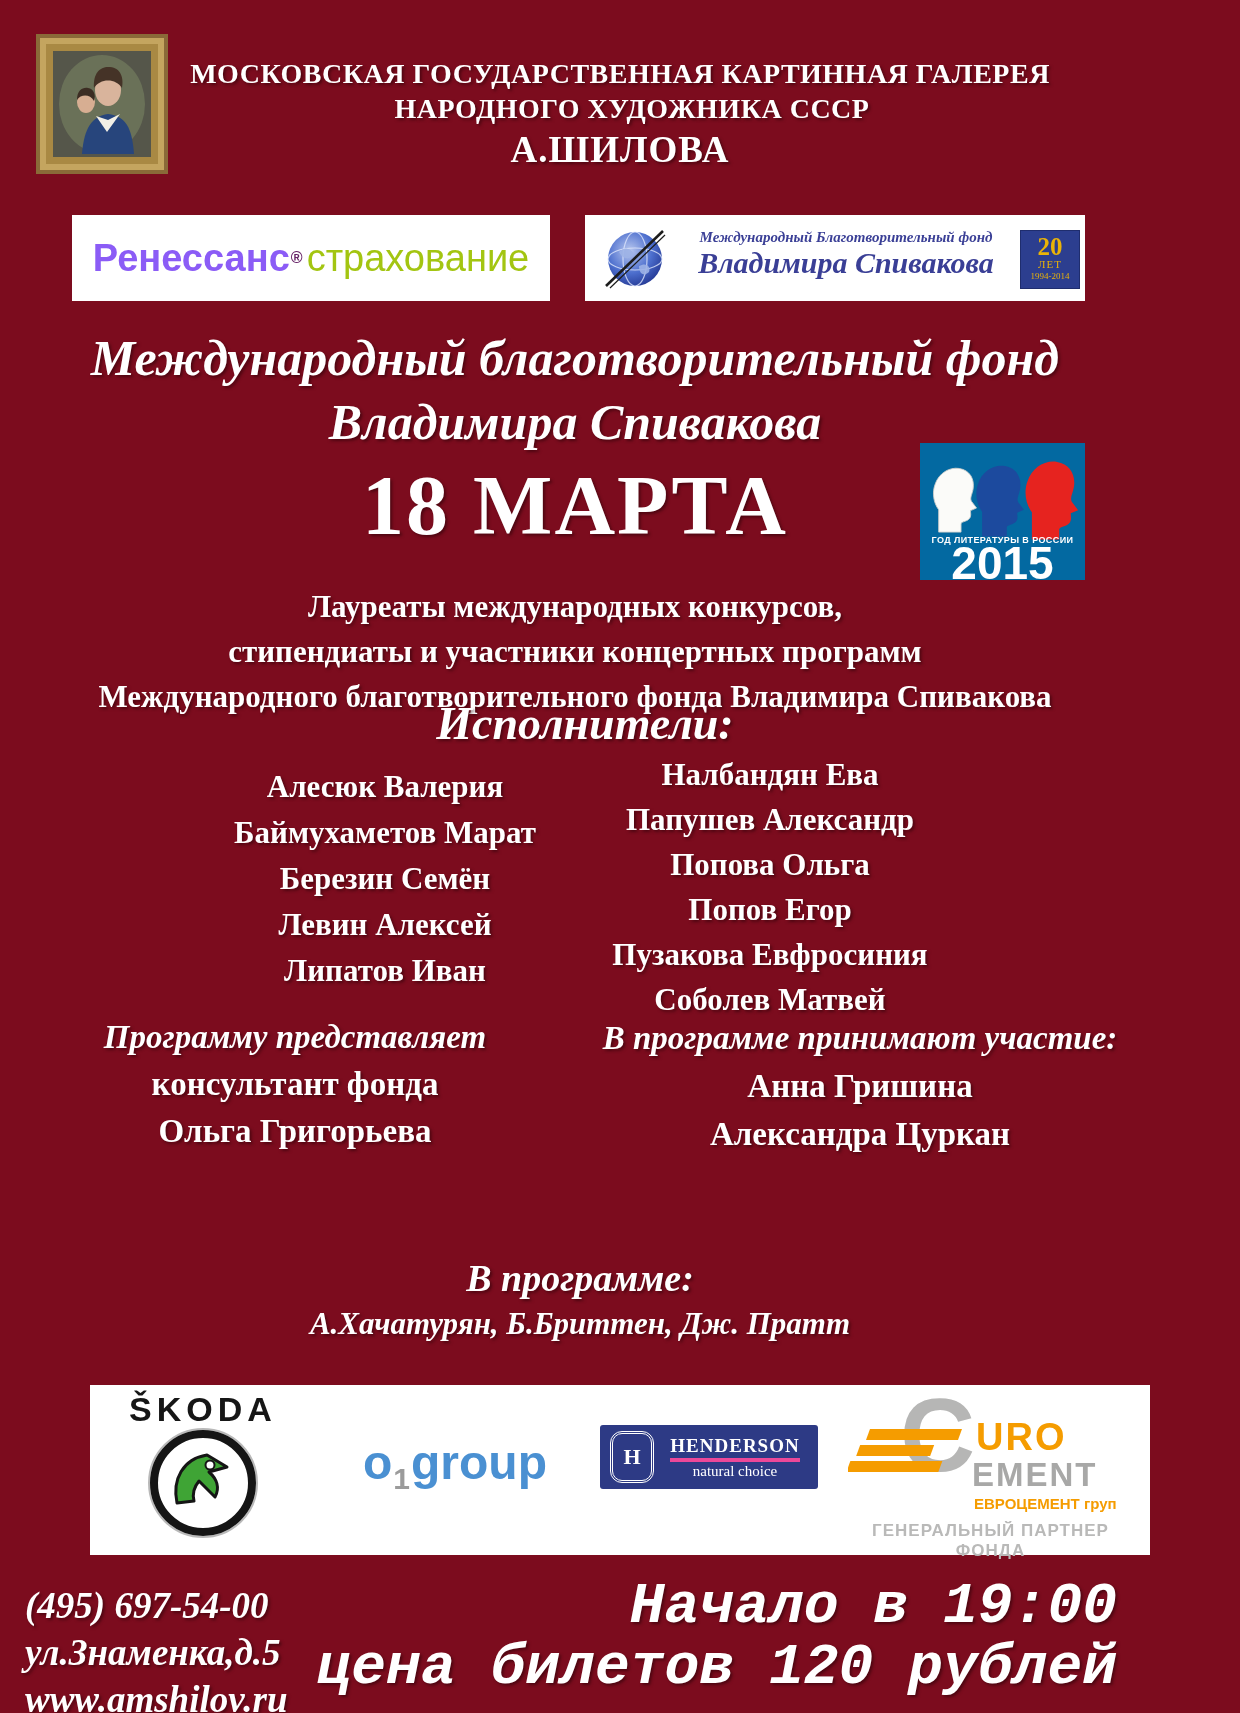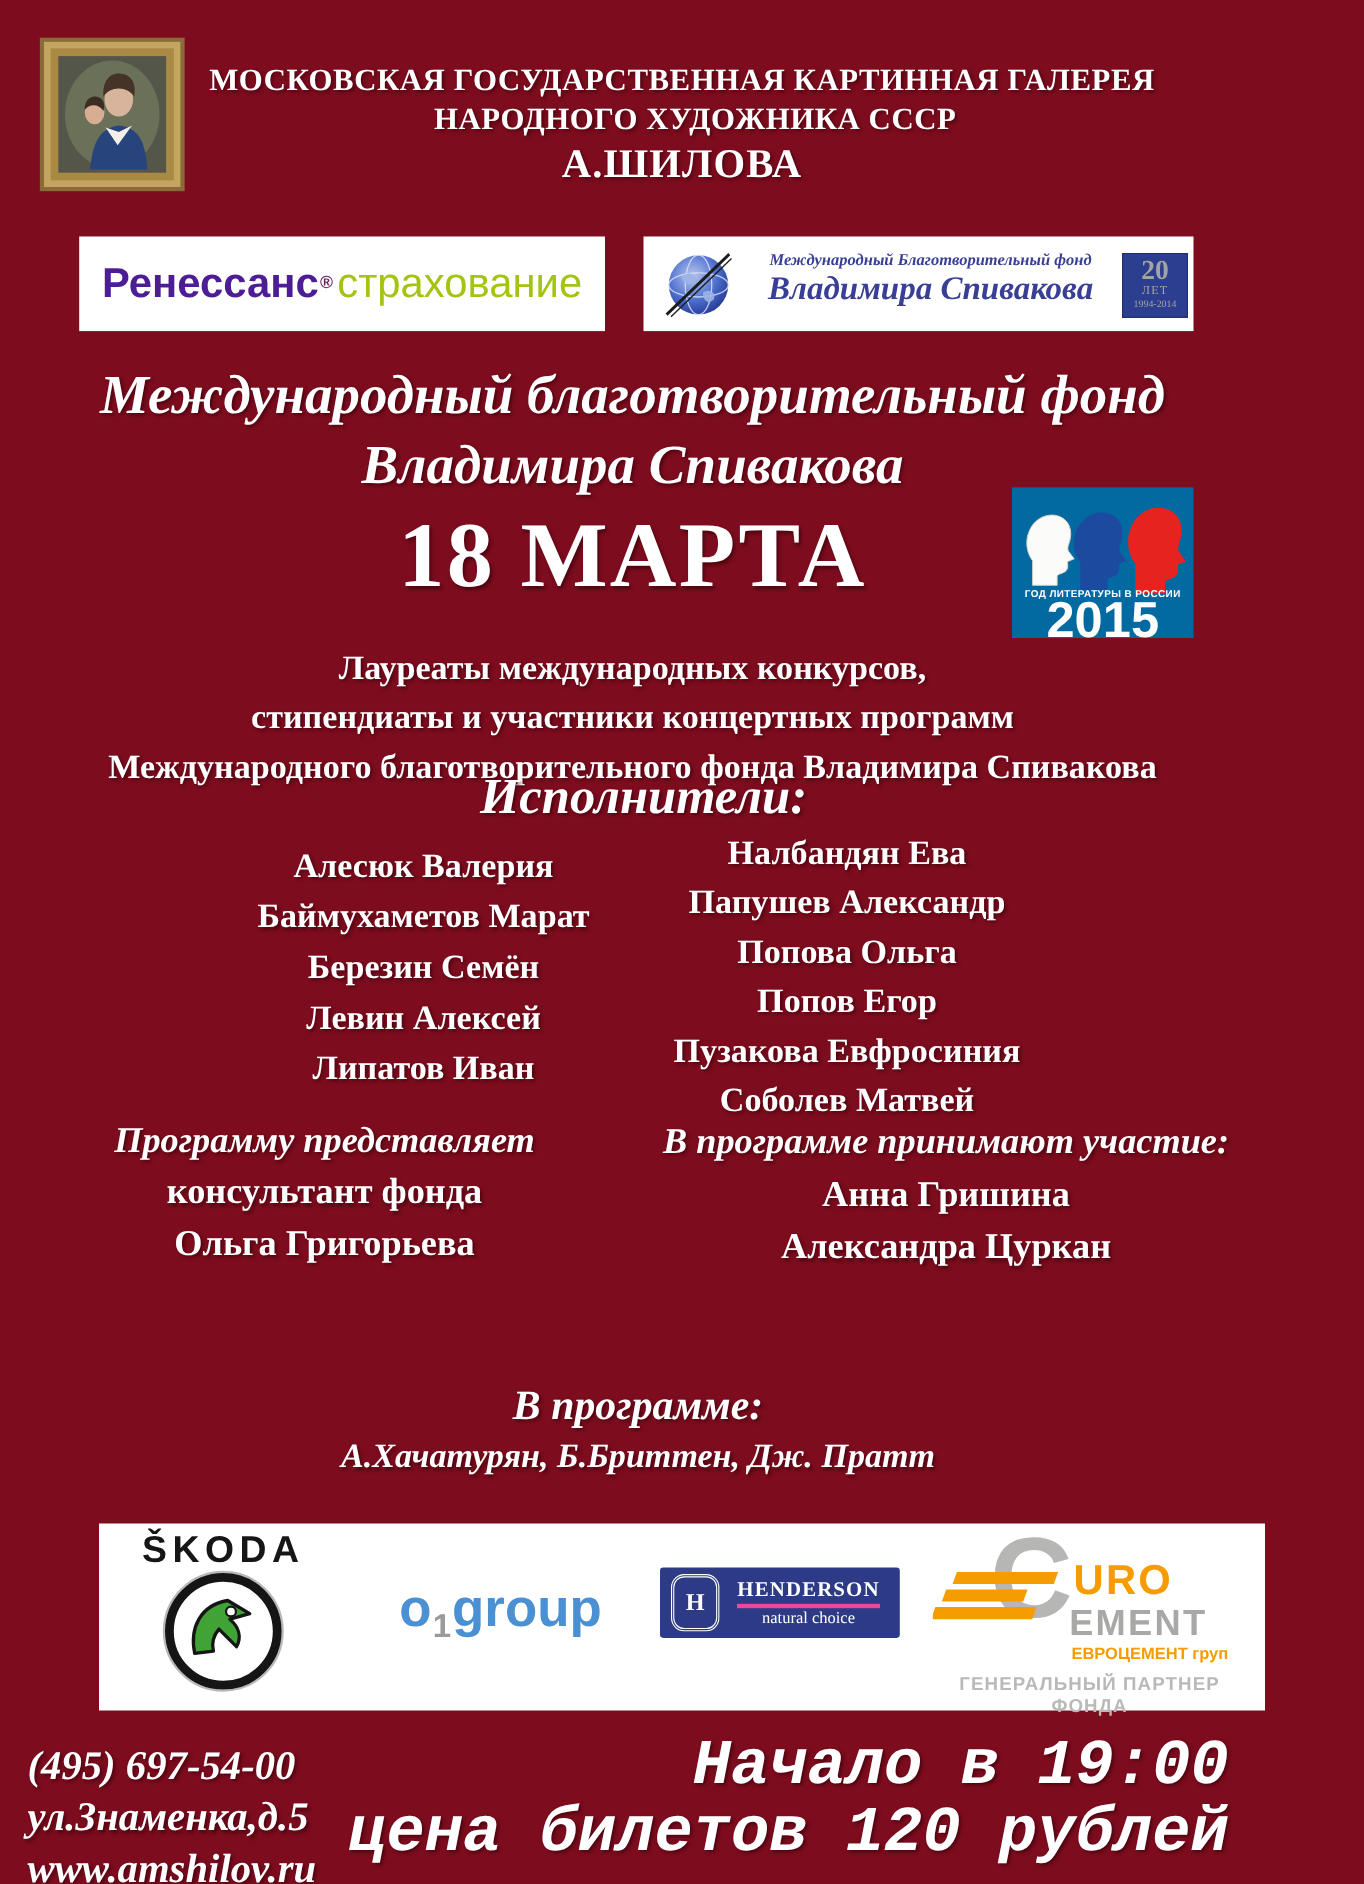--- a/index.html
+++ b/index.html
@@ -17,30 +17,30 @@
   .painting{position:absolute;left:36px;top:34px;width:132px;height:140px;}
   .gallery-header{position:absolute;left:0;top:56px;width:1240px;text-align:center;font-weight:bold;}
   .gallery-header .l1{font-size:28px;line-height:36px;letter-spacing:.5px;}
   .gallery-header .l2{font-size:28px;line-height:34px;letter-spacing:.5px;margin-left:24px;}
   .gallery-header .l3{font-size:37px;line-height:44px;margin-top:2px;letter-spacing:1px;}
 
   
   .logo-box{position:absolute;top:215px;height:86px;background:#ffffff;}
   .renaissance-box{left:72px;width:478px;display:flex;align-items:center;justify-content:center;
     font-family:"Liberation Sans",sans-serif;font-weight:bold;font-size:38px;}
-  .ren-name{color:#4c1d95;}
+  .ren-name{color:#8b5cf6;}
   .ren-reg{color:#662166;font-size:16px;vertical-align:14px;margin:0 4px 0 1px;}
   .ren-word{color:#a3c511;font-weight:normal;}
   .spivakov-box{left:585px;width:500px;}
   .globe-icon{position:absolute;left:16px;top:9px;}
   .spiv-script{position:absolute;left:96px;top:14px;width:330px;color:#3a3f96;font-style:italic;text-align:center;}
   .spiv-script .s1{font-size:15px;line-height:17px;font-weight:bold;}
   .spiv-script .s2{font-size:30px;line-height:34px;font-weight:bold;}
   .years-badge{position:absolute;right:5px;top:15px;width:58px;height:57px;background:#2c3e8f;
-    color:#a3a3a3;text-align:center;border:1px solid #1f2d6e;}
+    color:#eab308;text-align:center;border:1px solid #1f2d6e;}
   .yb-num{font-size:25px;line-height:25px;font-weight:bold;margin-top:3px;}
   .yb-word{font-size:11px;line-height:11px;text-transform:uppercase;letter-spacing:1px;}
   .yb-range{font-size:9px;line-height:12px;}
 
   
   .fund-title{position:absolute;left:0;top:326px;width:1150px;text-align:center;
     font-style:italic;font-weight:bold;font-size:50px;line-height:64px;}
   .concert-date{position:absolute;left:0;top:458px;width:1150px;text-align:center;
     font-weight:bold;font-size:84px;line-height:96px;letter-spacing:2px;}
 

